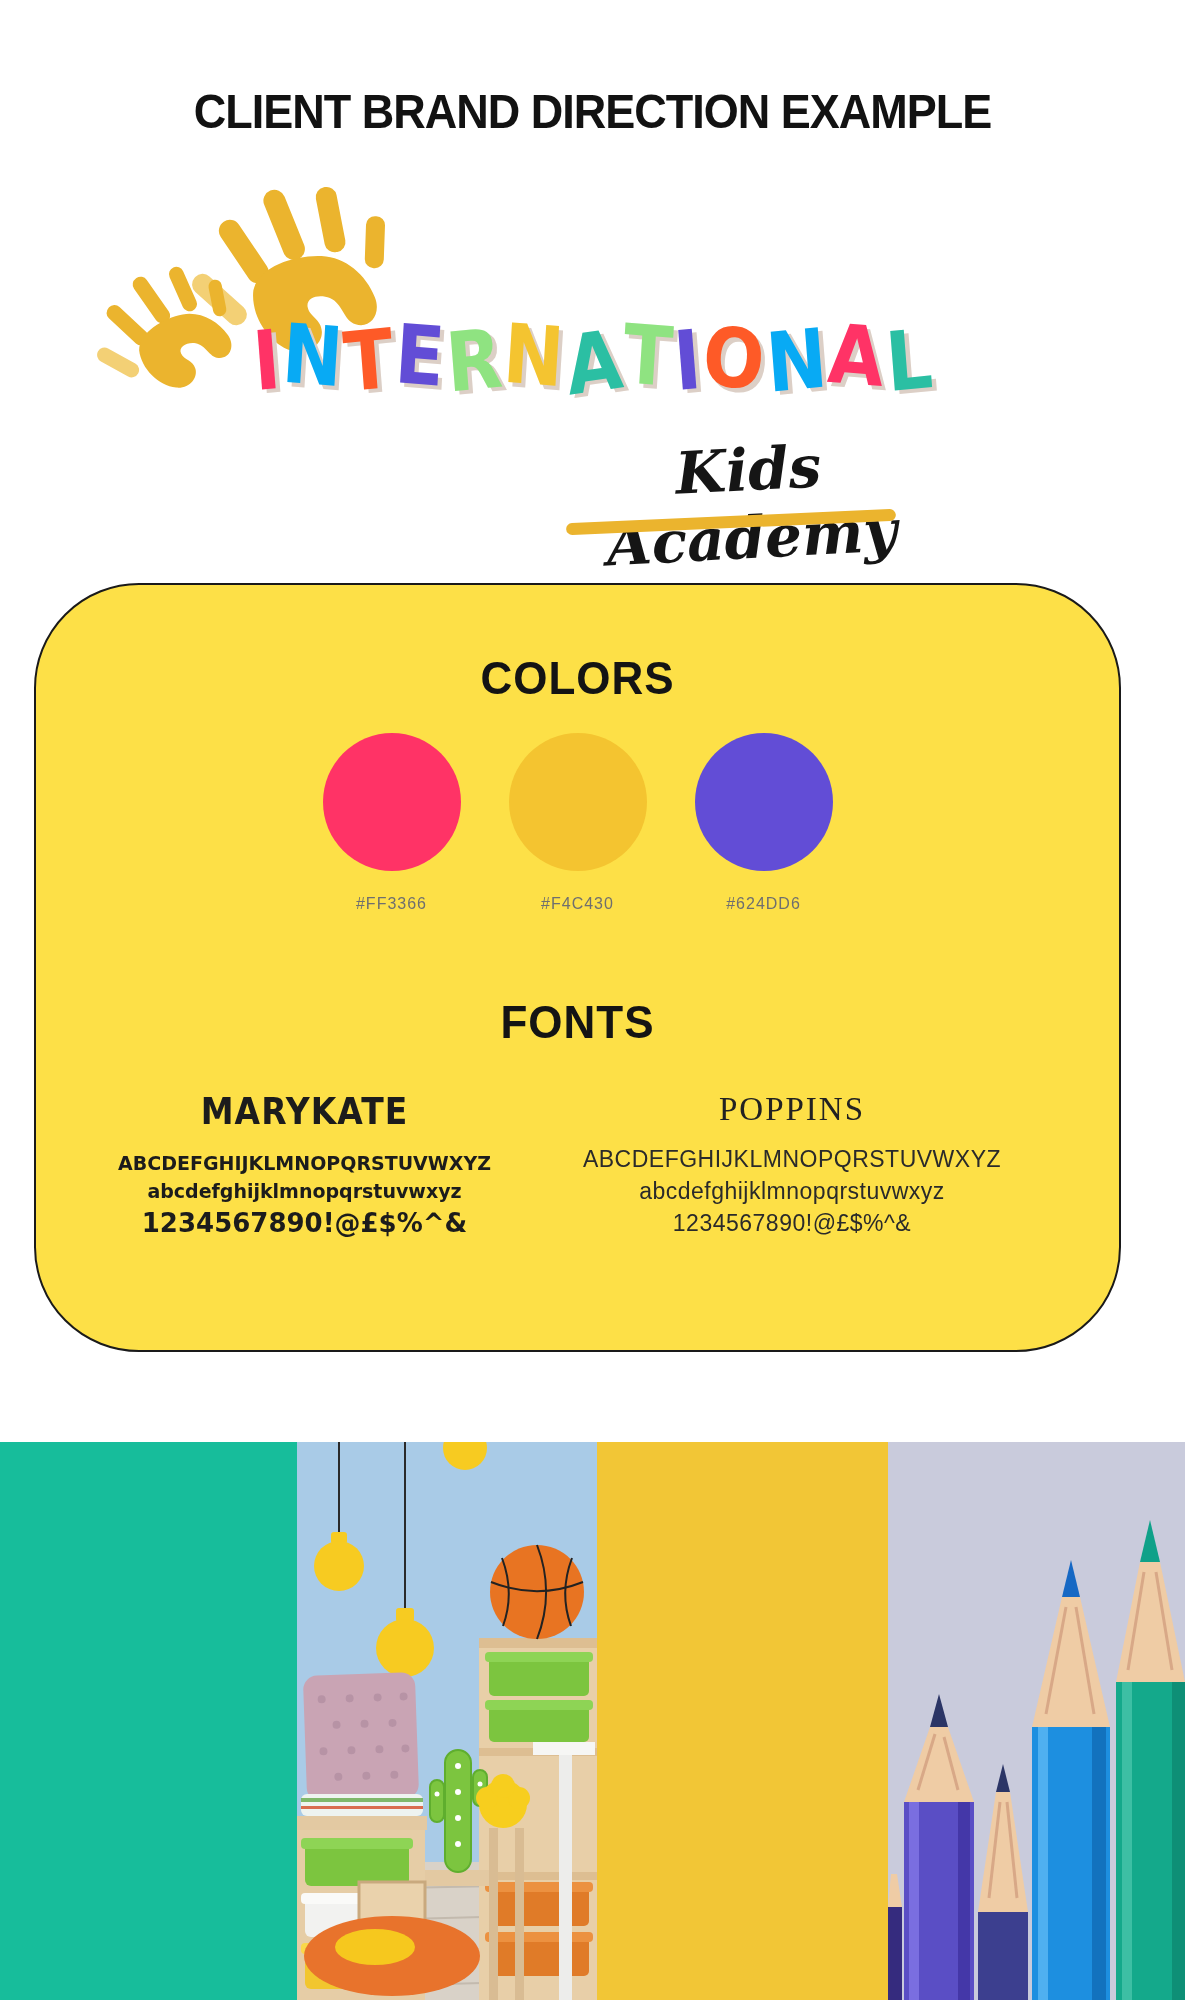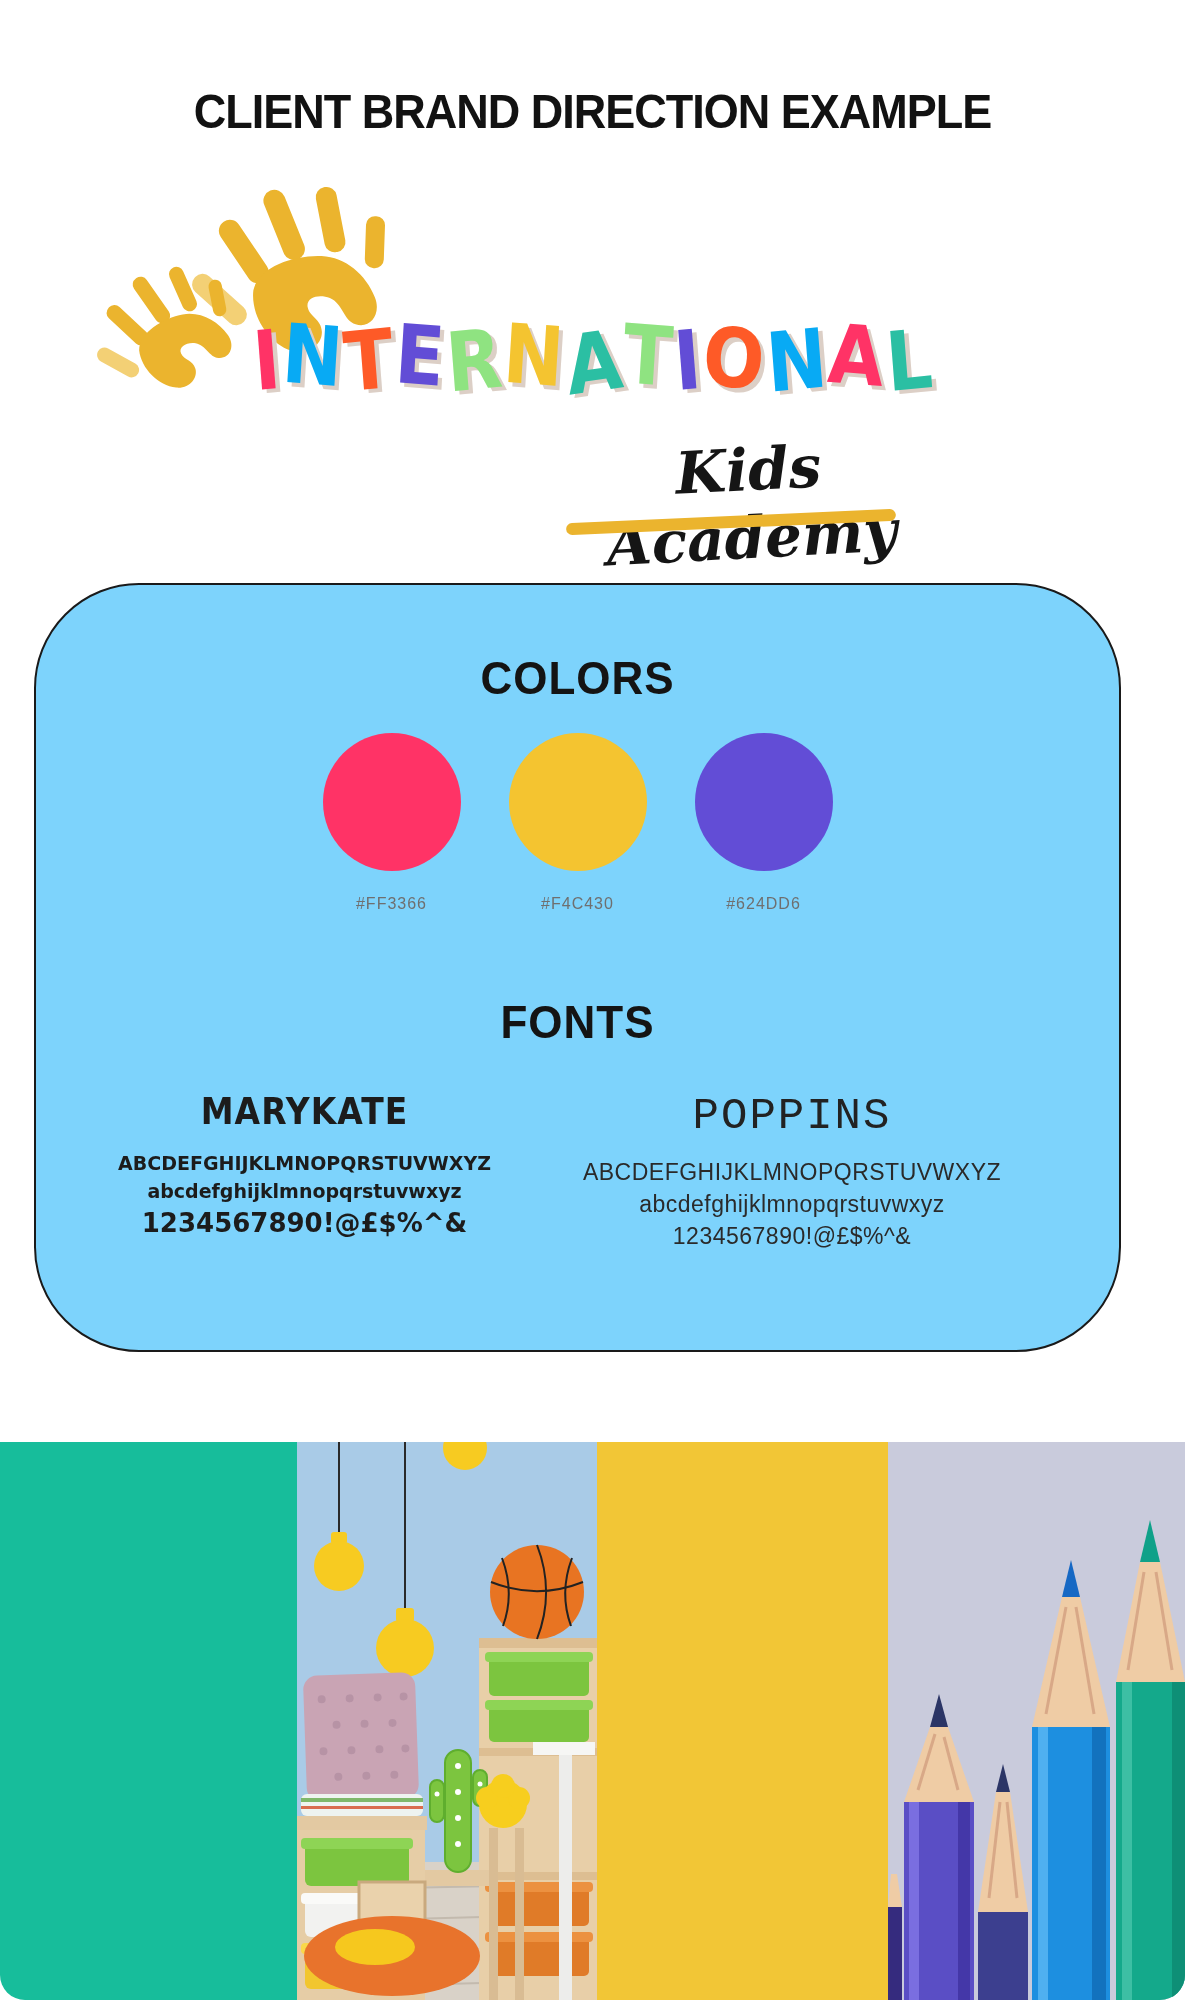--- a/index.html
+++ b/index.html
@@ -1,17 +1,17 @@
 <!DOCTYPE html>
 <html><head>
 <meta charset="utf-8">
 <style>
   html,body{margin:0;padding:0;background:#ffffff;}
   body{font-family:"Liberation Sans", sans-serif;}
-  .page{position:relative;width:1185px;height:2000px;background:#ffffff;overflow:hidden;border-radius:25px;}
+  .page{position:relative;width:1185px;height:2000px;background:#ffffff;overflow:hidden;}
   .abs{position:absolute;}
 
   
   .main-title{
     left:0;right:0;top:86px;text-align:center;
     font-family:"Liberation Sans",sans-serif;
     font-weight:900;font-size:45px;letter-spacing:-1px;color:#121212;
     transform:scaleY(1.06);
   }
 
@@ -36,21 +36,21 @@
     font-family:"DejaVu Serif",serif;font-style:italic;font-weight:700;
     font-size:58px;color:#151515;transform:rotate(-3deg);
   }
   .logo-underline{
     position:absolute;left:566px;top:366px;width:330px;height:12px;border-radius:7px;
     transform:rotate(-2.5deg);
   }
 
   
   .brand-card{
-    left:34px;top:583px;width:1087px;height:769px;background:#7dd3fc;
+    left:34px;top:583px;width:1087px;height:769px;background:#fde047;
     border:2px solid #1a1a1a;border-radius:105px;box-sizing:border-box;
     padding-top:68px;
   }
   .section-heading{
     text-align:center;font-family:"Liberation Sans",sans-serif;
     font-weight:900;font-size:44px;letter-spacing:1px;color:#141414;
     transform:scaleY(1.05);
   }
   .swatch-row{display:flex;justify-content:center;gap:48px;margin-top:30px;}
   .swatch{display:flex;flex-direction:column;align-items:center;}
@@ -65,21 +65,21 @@
   .font-col.marykate{flex:0 0 44%;}
   .font-col.poppins{flex:0 0 56%;}
   .marykate .font-name{
     font-family:"DejaVu Sans",sans-serif;font-weight:800;font-size:33px;
     letter-spacing:1px;transform:scaleY(1.15);margin-bottom:22px;
   }
   .marykate .row-upper{font-family:"DejaVu Sans",sans-serif;font-weight:700;font-size:19px;letter-spacing:0;}
   .marykate .row-lower{font-family:"DejaVu Sans",sans-serif;font-weight:700;font-size:19px;margin-top:6px;}
   .marykate .row-num{font-family:"DejaVu Sans",sans-serif;font-weight:700;font-size:26px;margin-top:6px;}
   .poppins .font-name{
-    font-family:Liberation Mono, monospace;font-weight:500;font-size:44px;
+    font-family:Liberation Serif, serif;font-weight:500;font-size:33px;
     letter-spacing:2px;margin-bottom:18px;color:#222;
   }
   .poppins .row-upper,.poppins .row-lower,.poppins .row-num{
     font-family:"Liberation Sans",sans-serif;font-weight:400;font-size:23px;
     letter-spacing:0.5px;color:#2a2a2a;margin-top:5px;
   }
 
   
   .footer-strip{
     left:0;top:1442px;width:1185px;height:558px;

